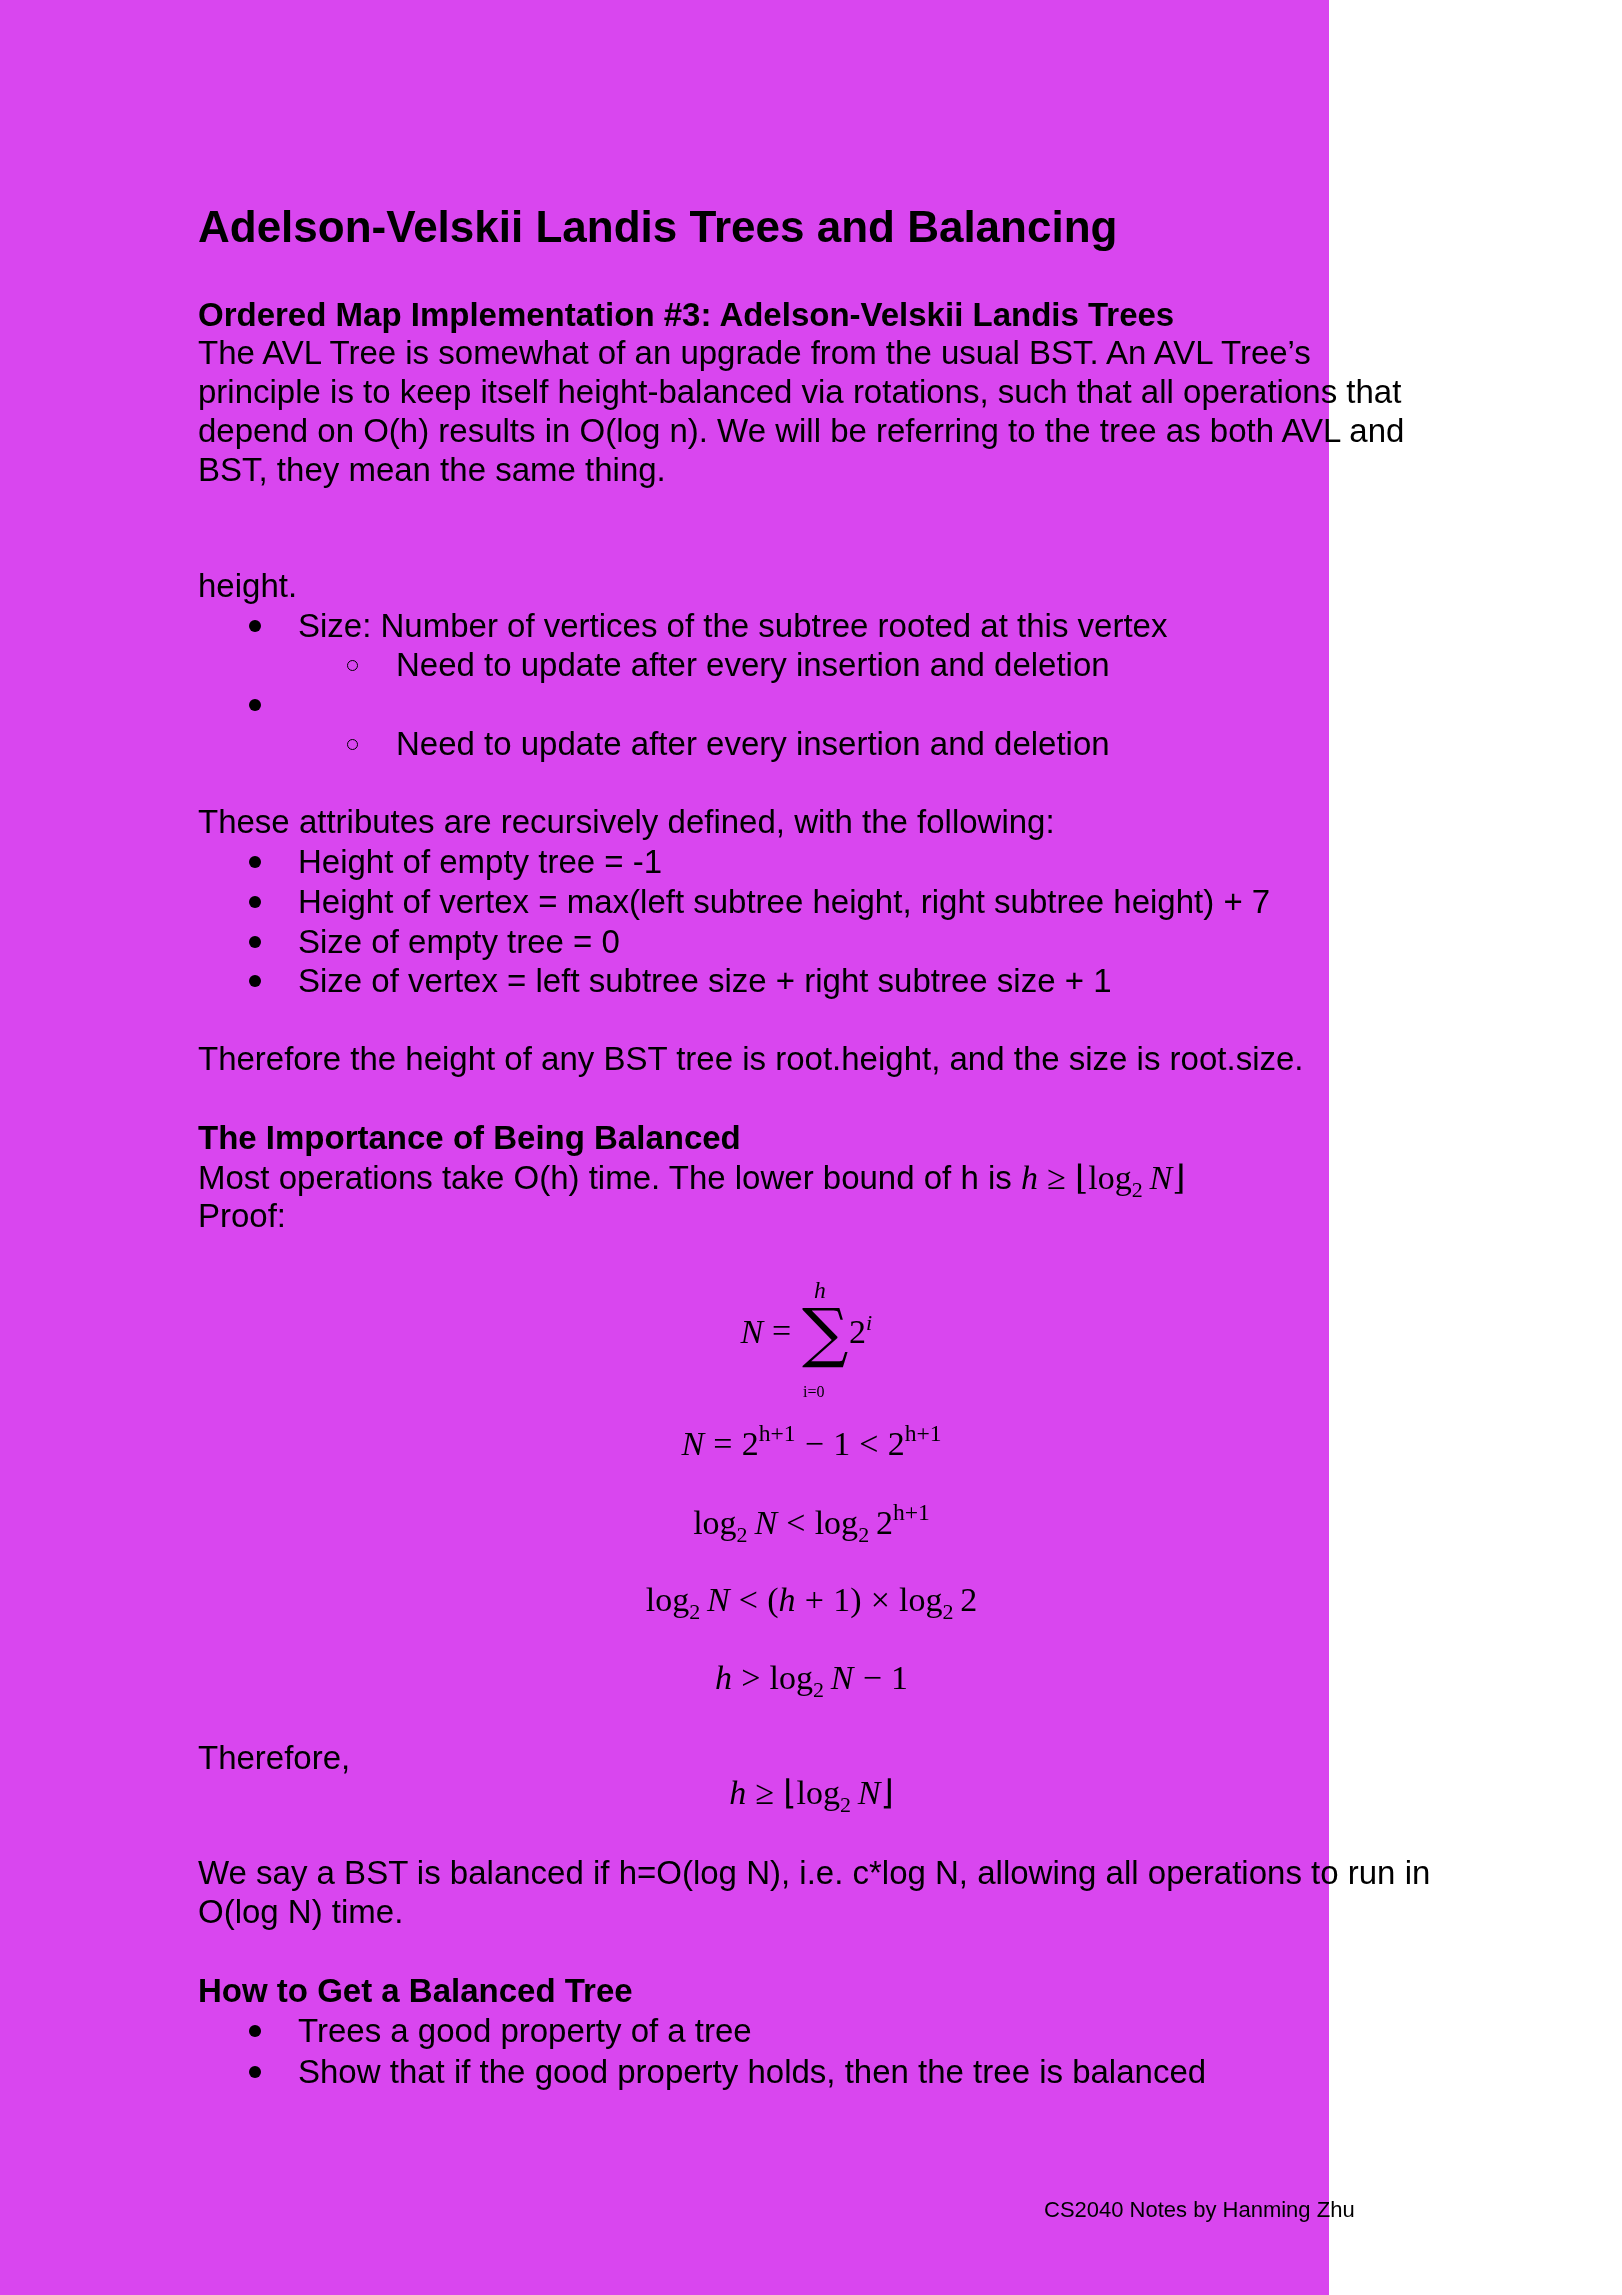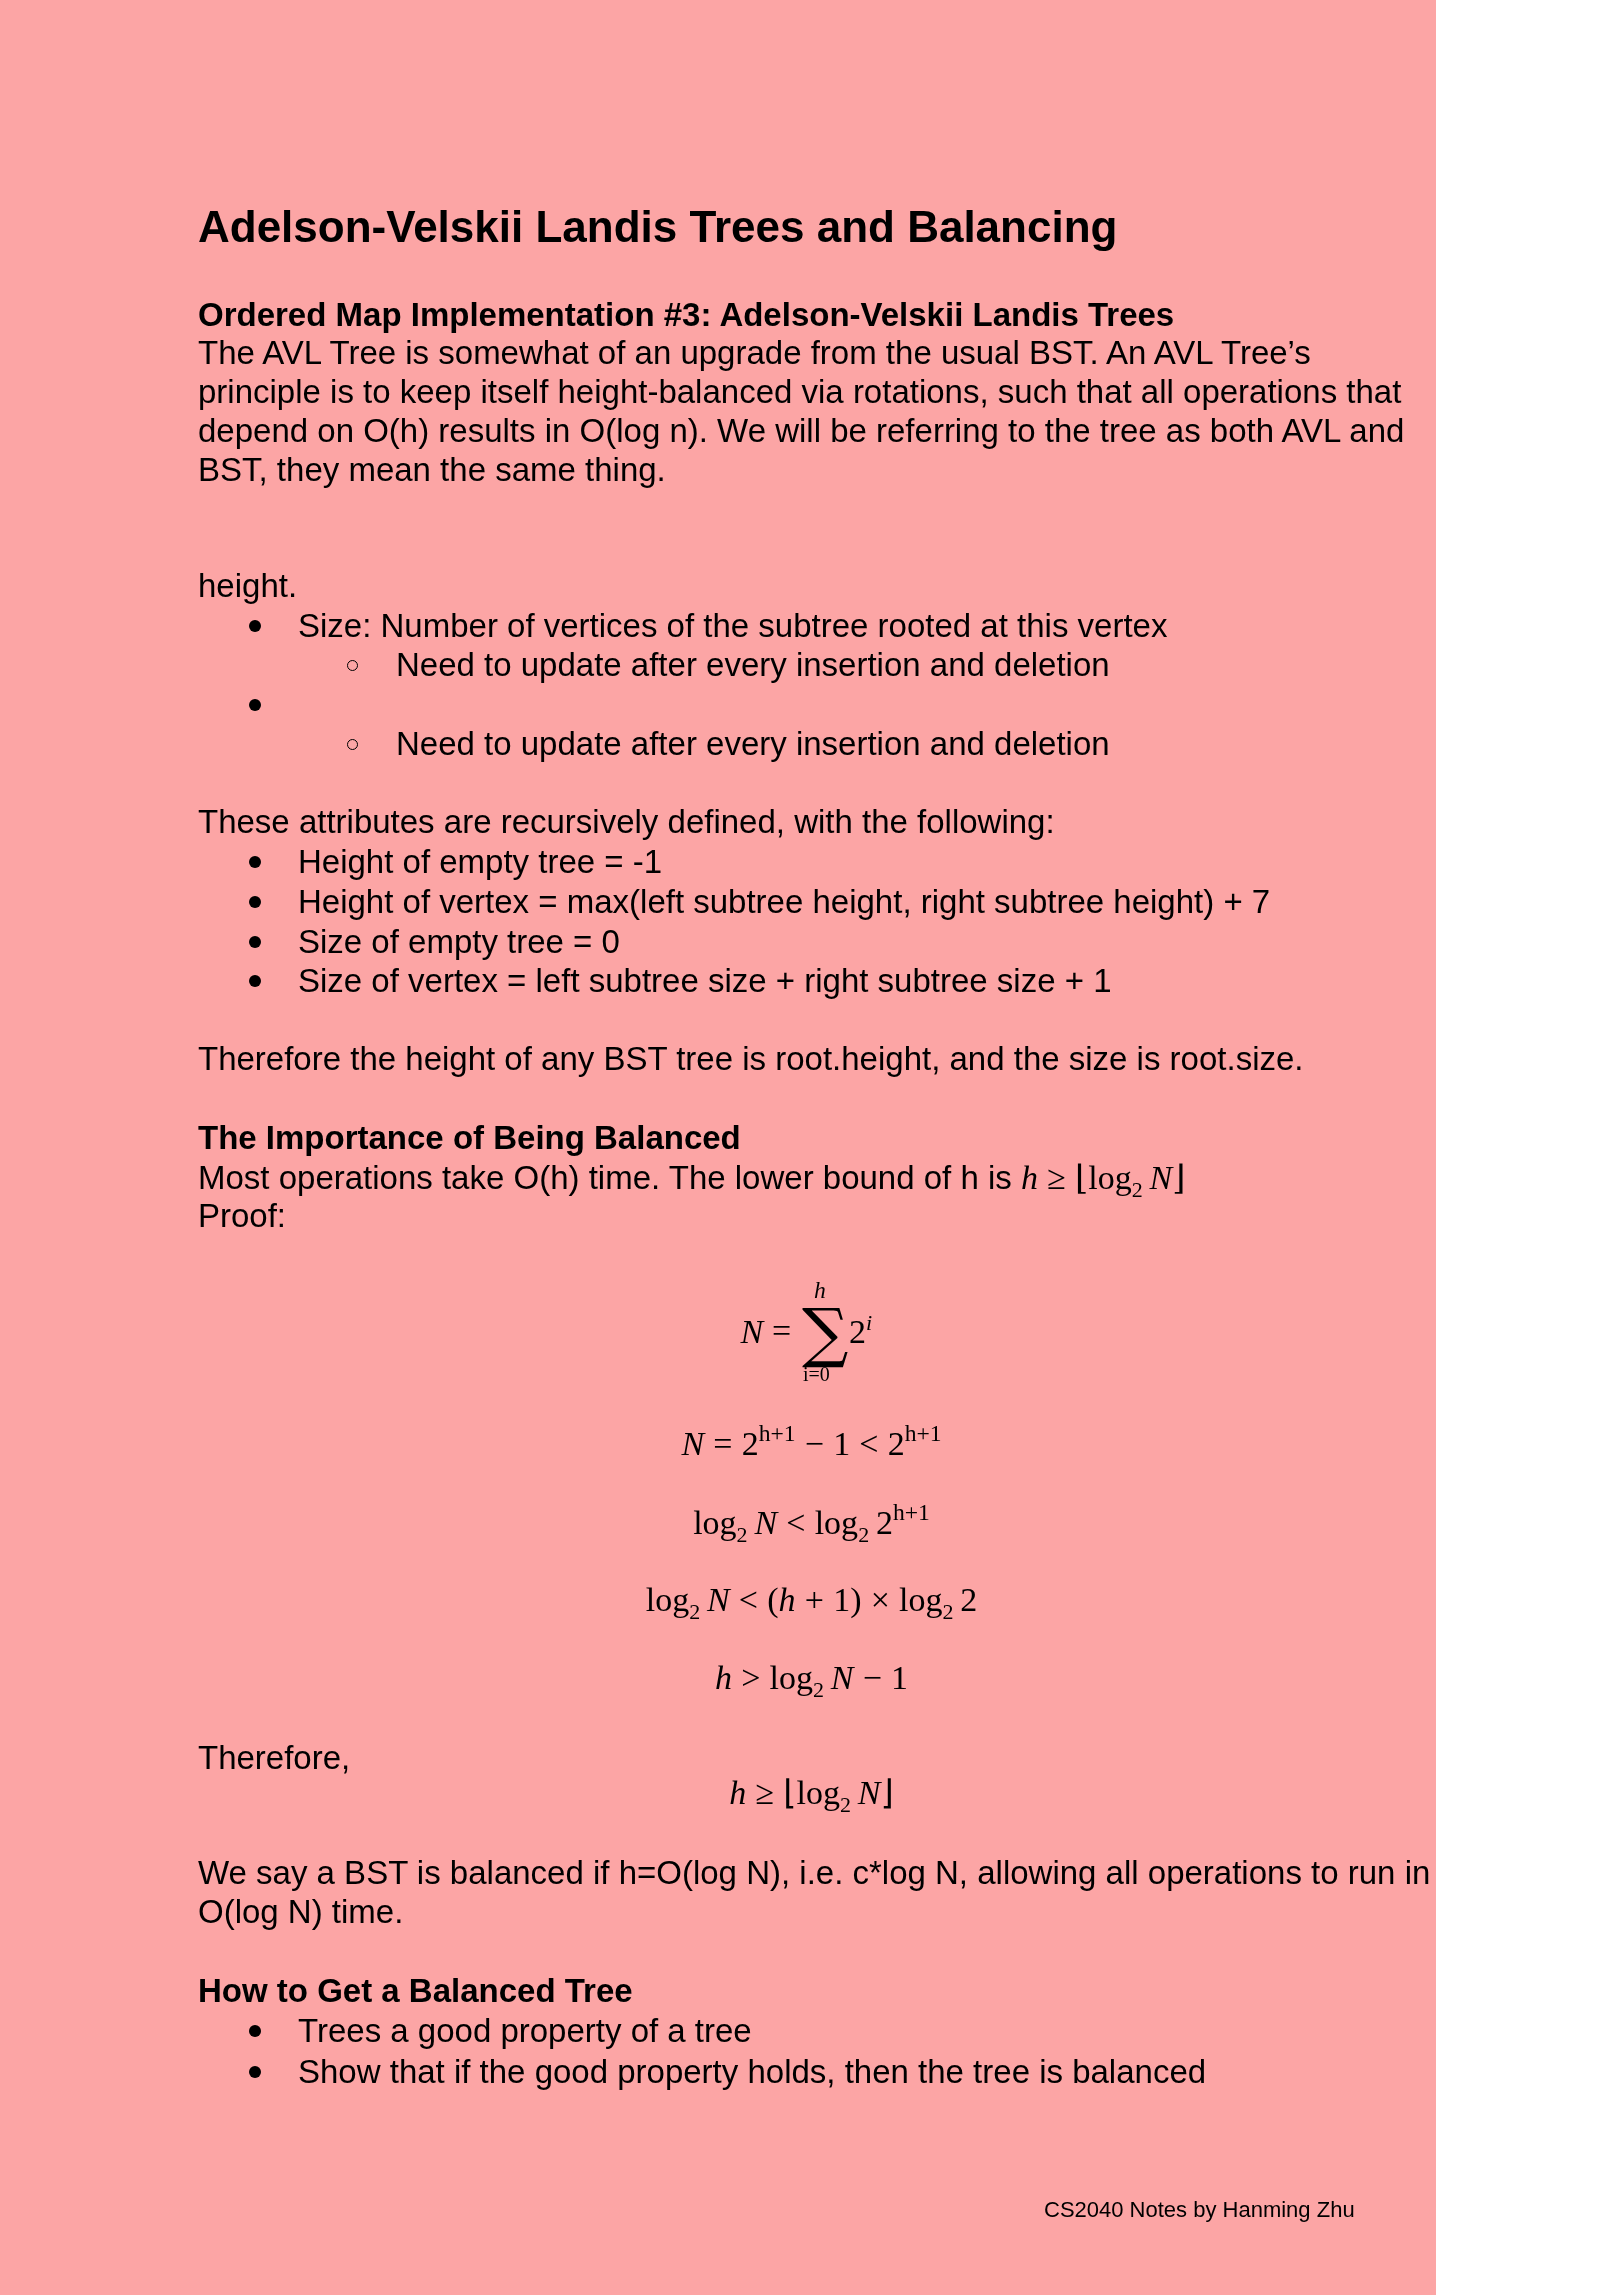--- a/index.html
+++ b/index.html
@@ -1,36 +1,36 @@
 <!DOCTYPE html>
 <html style="font-size:10.5px"><head>
 <meta charset="utf-8">
 <style>
   html, body { margin: 0; padding: 0; background: #ffffff; }
   body { width: 1623px; height: 2295px; position: relative; overflow: hidden; color: #000000; }
-  .page { position: absolute; left: 0; top: 0; width: 1436px; height: 2295px; background: #fca5a5; }
+  .page { position: absolute; left: 0; top: 0; width: 1329px; height: 2295px; background: #d946ef; }
   .ln { position: absolute; left: 198px; white-space: nowrap; font-family: "Liberation Sans", sans-serif; font-size: 33px; line-height: 1; }
   .title { font-size: 44px; font-weight: bold; }
   .h2 { font-weight: bold; }
   .b1 { left: 298px; }
   .b2 { left: 396px; }
   .bullet-disc { position: absolute; left: 249px; width: 11.8px; height: 11.8px; border-radius: 50%; background: #000; }
   .bullet-circle { position: absolute; left: 347px; width: 11px; height: 11px; border-radius: 50%; border: 1.6px solid #000; box-sizing: border-box; }
   .math { position: absolute; left: 0; width: 1623px; text-align: center; white-space: nowrap; font-family: Liberation Serif, serif; font-size: 34px; line-height: 1; }
   .mi { font-style: italic; }
   .sub { font-size: 22px; position: relative; top: 7.9px; }
   .sup { font-size: 23.6px; position: relative; top: -14.4px; font-style: normal; }
   .op { padding: 0 9.2px; }
   .inline-math { font-family: "Liberation Serif", "DejaVu Serif", serif; font-size: 34px; }
   .sumwrap { position: absolute; left: 738px; top: 1276px; height: 118px; width: 157px; font-family: "Liberation Serif", "DejaVu Serif", serif; }
   .sum-N { position: absolute; left: 2.6px; top: 39px; font-size: 34px; font-style: italic; line-height: 1; }
   .sum-eq { position: absolute; left: 34px; top: 38px; font-size: 34px; line-height: 1; }
   .sum-sigma { position: absolute; left: 64px; top: 23.6px; font-size: 65px; line-height: 1; font-family: "DejaVu Serif", serif; }
   .sum-top { position: absolute; left: 76px; top: 2.6px; font-size: 23.6px; font-style: italic; line-height: 1; }
-  .sum-bot { position: absolute; left: 65px; top: 88px; font-size: 20px; line-height: 1; }
+  .sum-bot { position: absolute; left: 65px; top: 108px; font-size: 16px; line-height: 1; }
   .sum-term { position: absolute; left: 111px; top: 39px; font-size: 34px; line-height: 1; }
   .sum-term .sup { top: -13px; font-size: 22px; font-style: italic; }
   .footer { position: absolute; left: 1044px; top: 2199px; font-family: "Liberation Sans", sans-serif; font-size: 22px; line-height: 1; white-space: nowrap; }
 </style>
 </head>
 <body>
 
 <div class="page">
 
   <div class="ln title" style="top:205px">Adelson-Velskii Landis Trees and Balancing</div>

